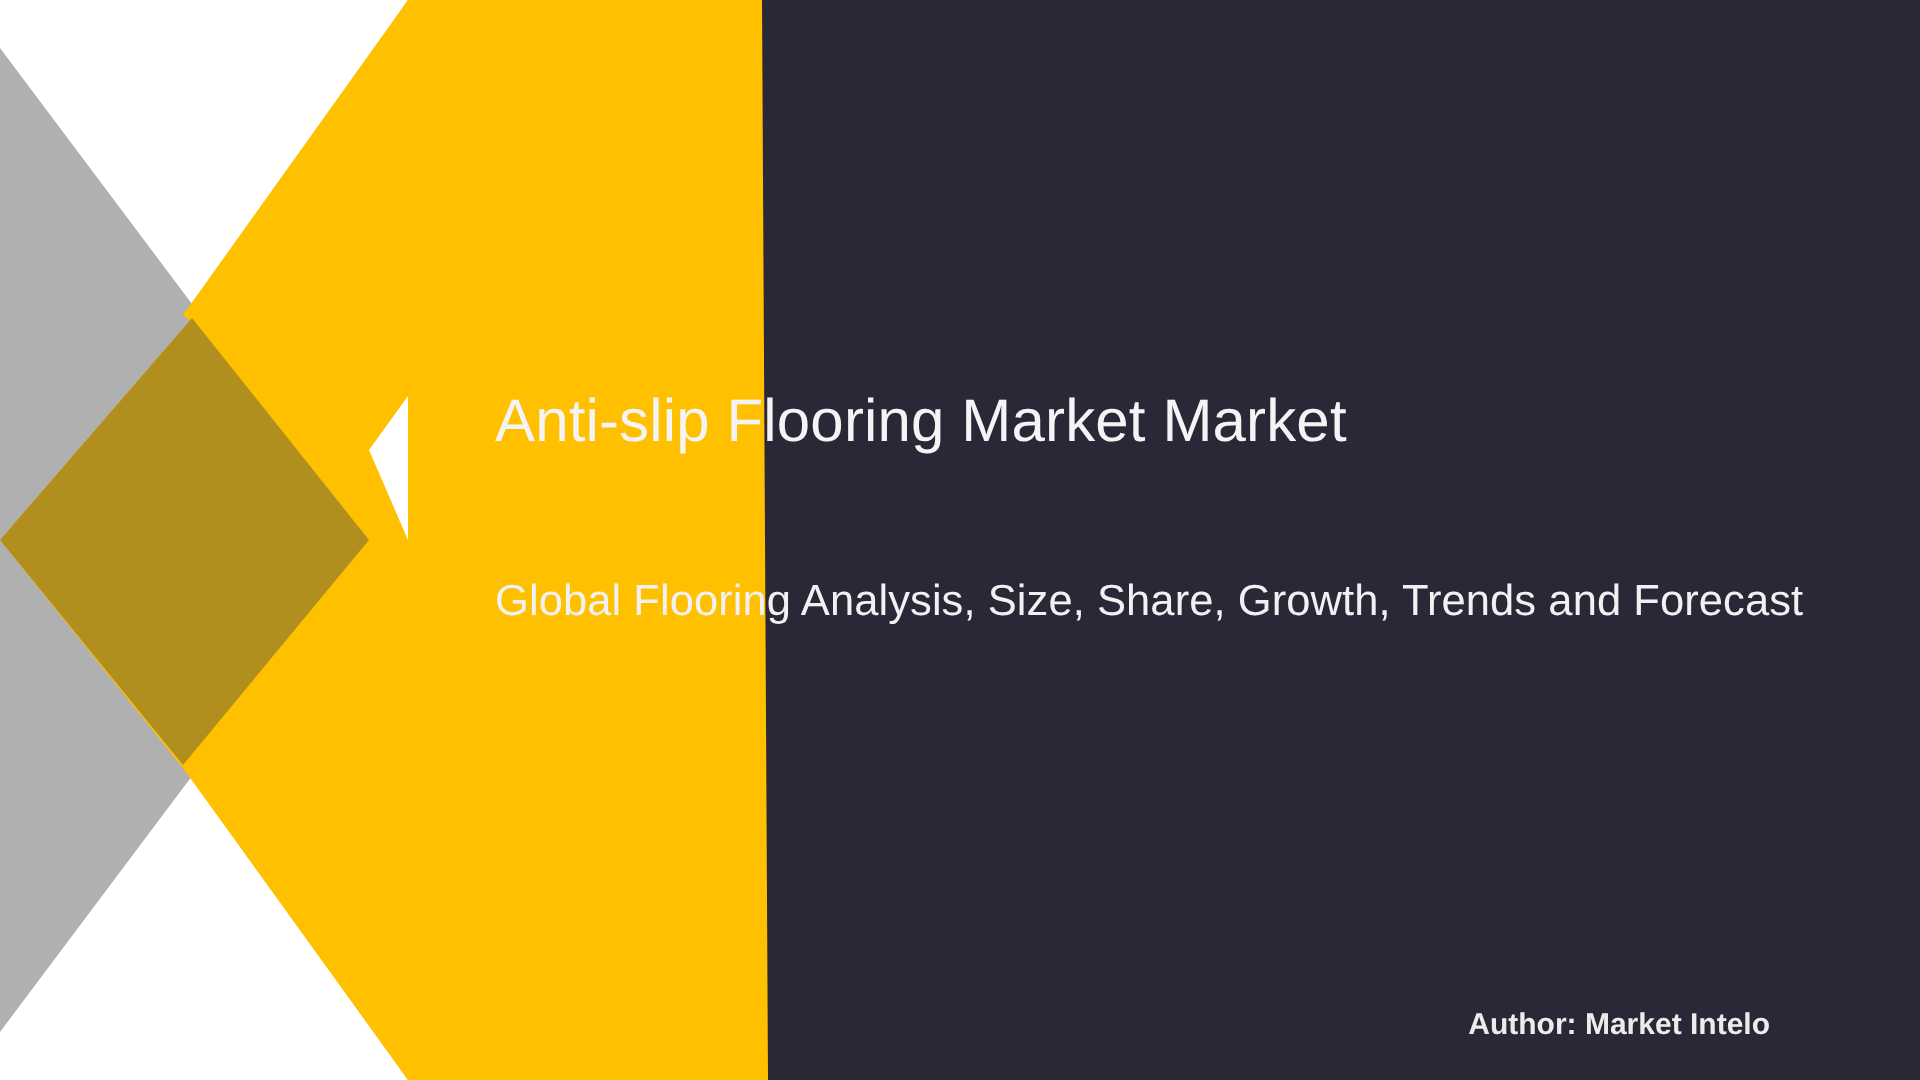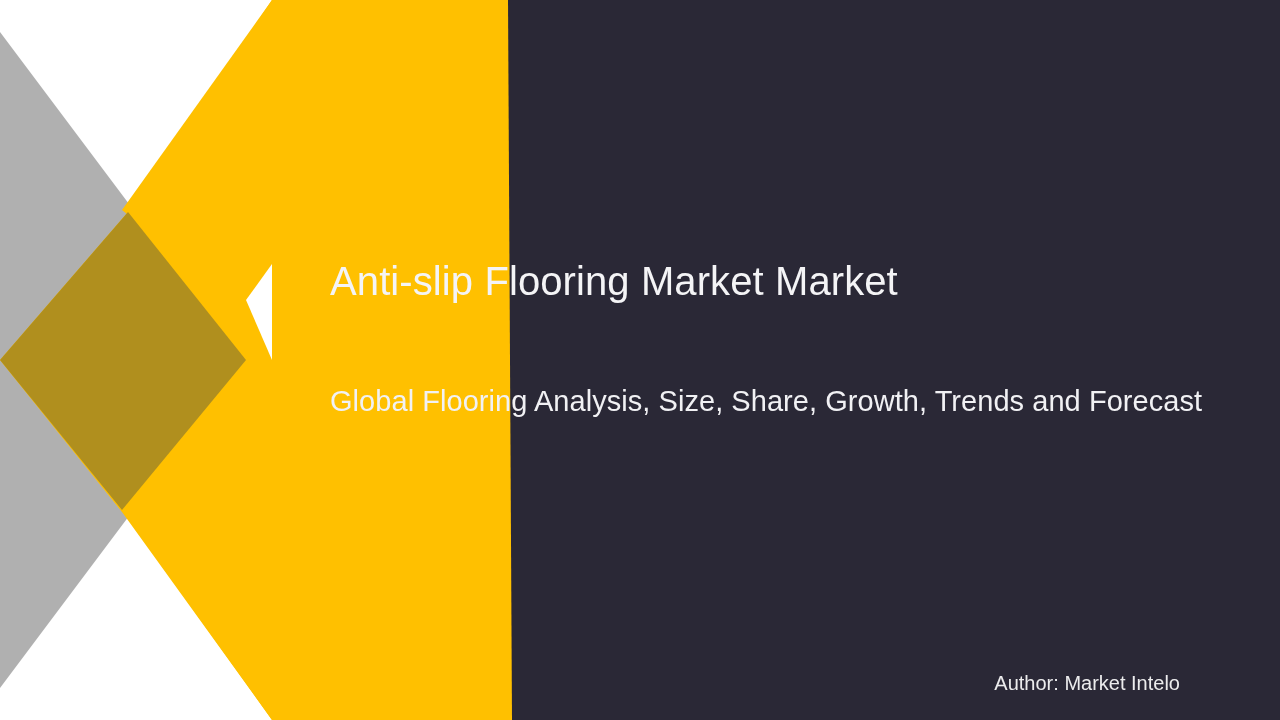--- a/index.html
+++ b/index.html
@@ -78,21 +78,21 @@
     position: absolute;
     right: 100px;
     top: 672px;
     text-align: right;
   }
 
   .author-line {
     margin: 0;
     font-family: "Liberation Sans", sans-serif;
     font-size: 20px;
-    font-weight: normal;
+    font-weight: bold;
     color: #ececed;
     white-space: nowrap;
   }
 </style>
 </head>
 <body>
 
 <div id="slide">
 
   <svg id="decor" viewBox="0 0 1280 720" width="1280" height="720" xmlns="http://www.w3.org/2000/svg" aria-hidden="true">

